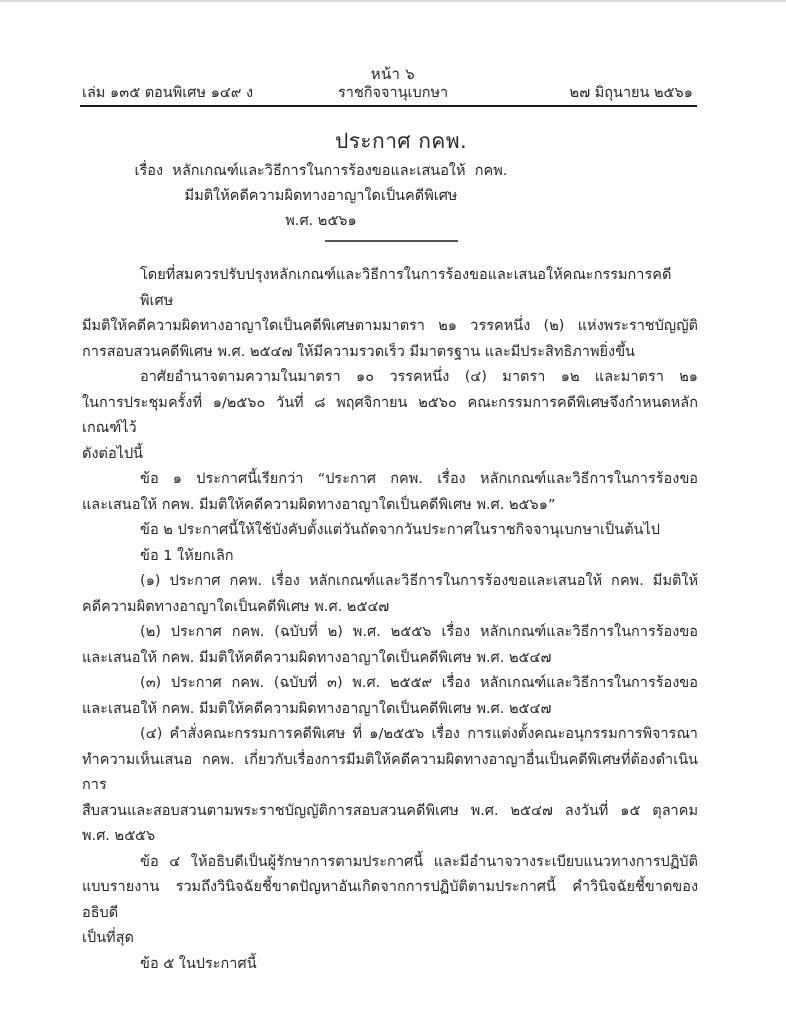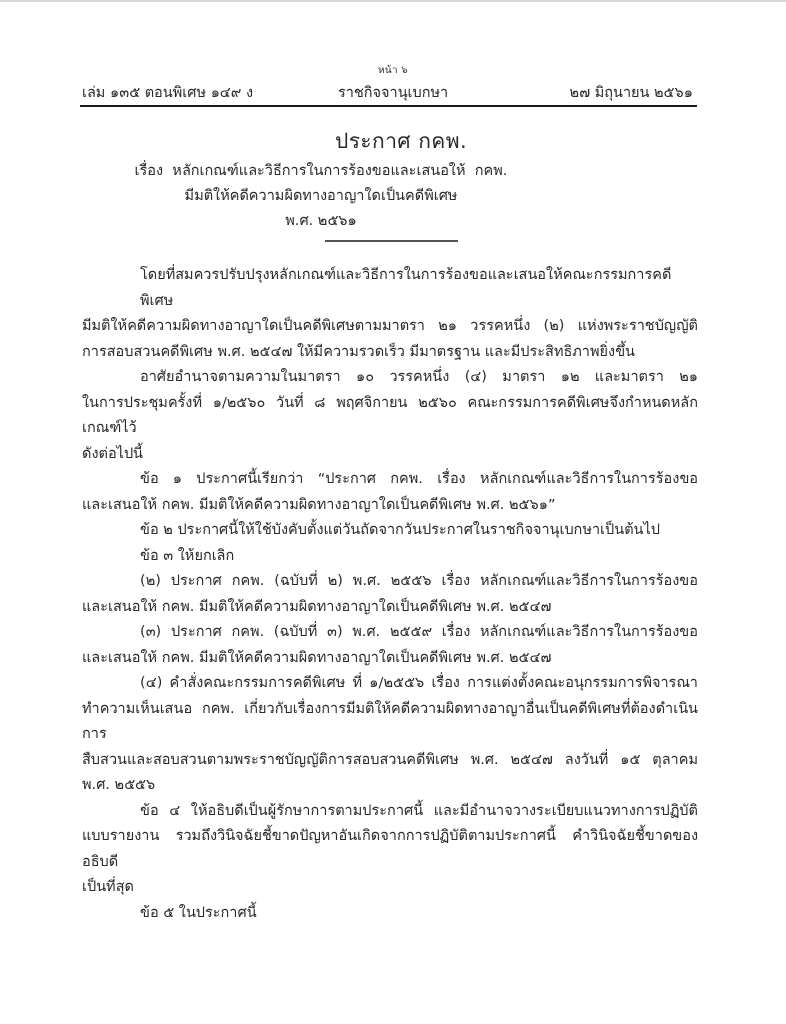--- a/index.html
+++ b/index.html
@@ -25,21 +25,21 @@
       position: absolute;
       left: 0; top: 0;
       width: 786px; height: 1024px;
     }
     
     .hdr-page {
       position: absolute;
       top: 62px;
       left: 0; width: 786px;
       text-align: center;
-      font-size: 10px;
+      font-size: 15px;
       letter-spacing: 0.3px;
     }
     .hdr-row {
       position: absolute;
       top: 80px;
       left: 80px;
       width: 617px;
       height: 20px;
       font-size: 14.5px;
     }
@@ -145,23 +145,27 @@
     <div class="para">
       <span class="line just indent-only">ข้อ ๑ ประกาศนี้เรียกว่า “ประกาศ กคพ. เรื่อง หลักเกณฑ์และวิธีการในการร้องขอ</span>
       <span class="line">และเสนอให้ กคพ. มีมติให้คดีความผิดทางอาญาใดเป็นคดีพิเศษ พ.ศ. ๒๕๖๑”</span>
     </div>
 
     <div class="para">
       <span class="line indent-only">ข้อ ๒ ประกาศนี้ให้ใช้บังคับตั้งแต่วันถัดจากวันประกาศในราชกิจจานุเบกษาเป็นต้นไป</span>
     </div>
 
     <div class="para">
-      <span class="line indent-only">ข้อ ๓ ให้ยกเลิก</span>
+      <span class="line indent-only">ข้อ 1 ให้ยกเลิก</span>
     </div>
 
+    <div class="para">
+      <span class="line just indent-only">(๑) ประกาศ กคพ. เรื่อง หลักเกณฑ์และวิธีการในการร้องขอและเสนอให้ กคพ. มีมติให้</span>
+      <span class="line">คดีความผิดทางอาญาใดเป็นคดีพิเศษ พ.ศ. ๒๕๔๗</span>
+    </div>
 
     <div class="para">
       <span class="line just indent-only">(๒) ประกาศ กคพ. (ฉบับที่ ๒) พ.ศ. ๒๕๕๖ เรื่อง หลักเกณฑ์และวิธีการในการร้องขอ</span>
       <span class="line">และเสนอให้ กคพ. มีมติให้คดีความผิดทางอาญาใดเป็นคดีพิเศษ พ.ศ. ๒๕๔๗</span>
     </div>
 
     <div class="para">
       <span class="line just indent-only">(๓) ประกาศ กคพ. (ฉบับที่ ๓) พ.ศ. ๒๕๕๙ เรื่อง หลักเกณฑ์และวิธีการในการร้องขอ</span>
       <span class="line">และเสนอให้ กคพ. มีมติให้คดีความผิดทางอาญาใดเป็นคดีพิเศษ พ.ศ. ๒๕๔๗</span>
     </div>

